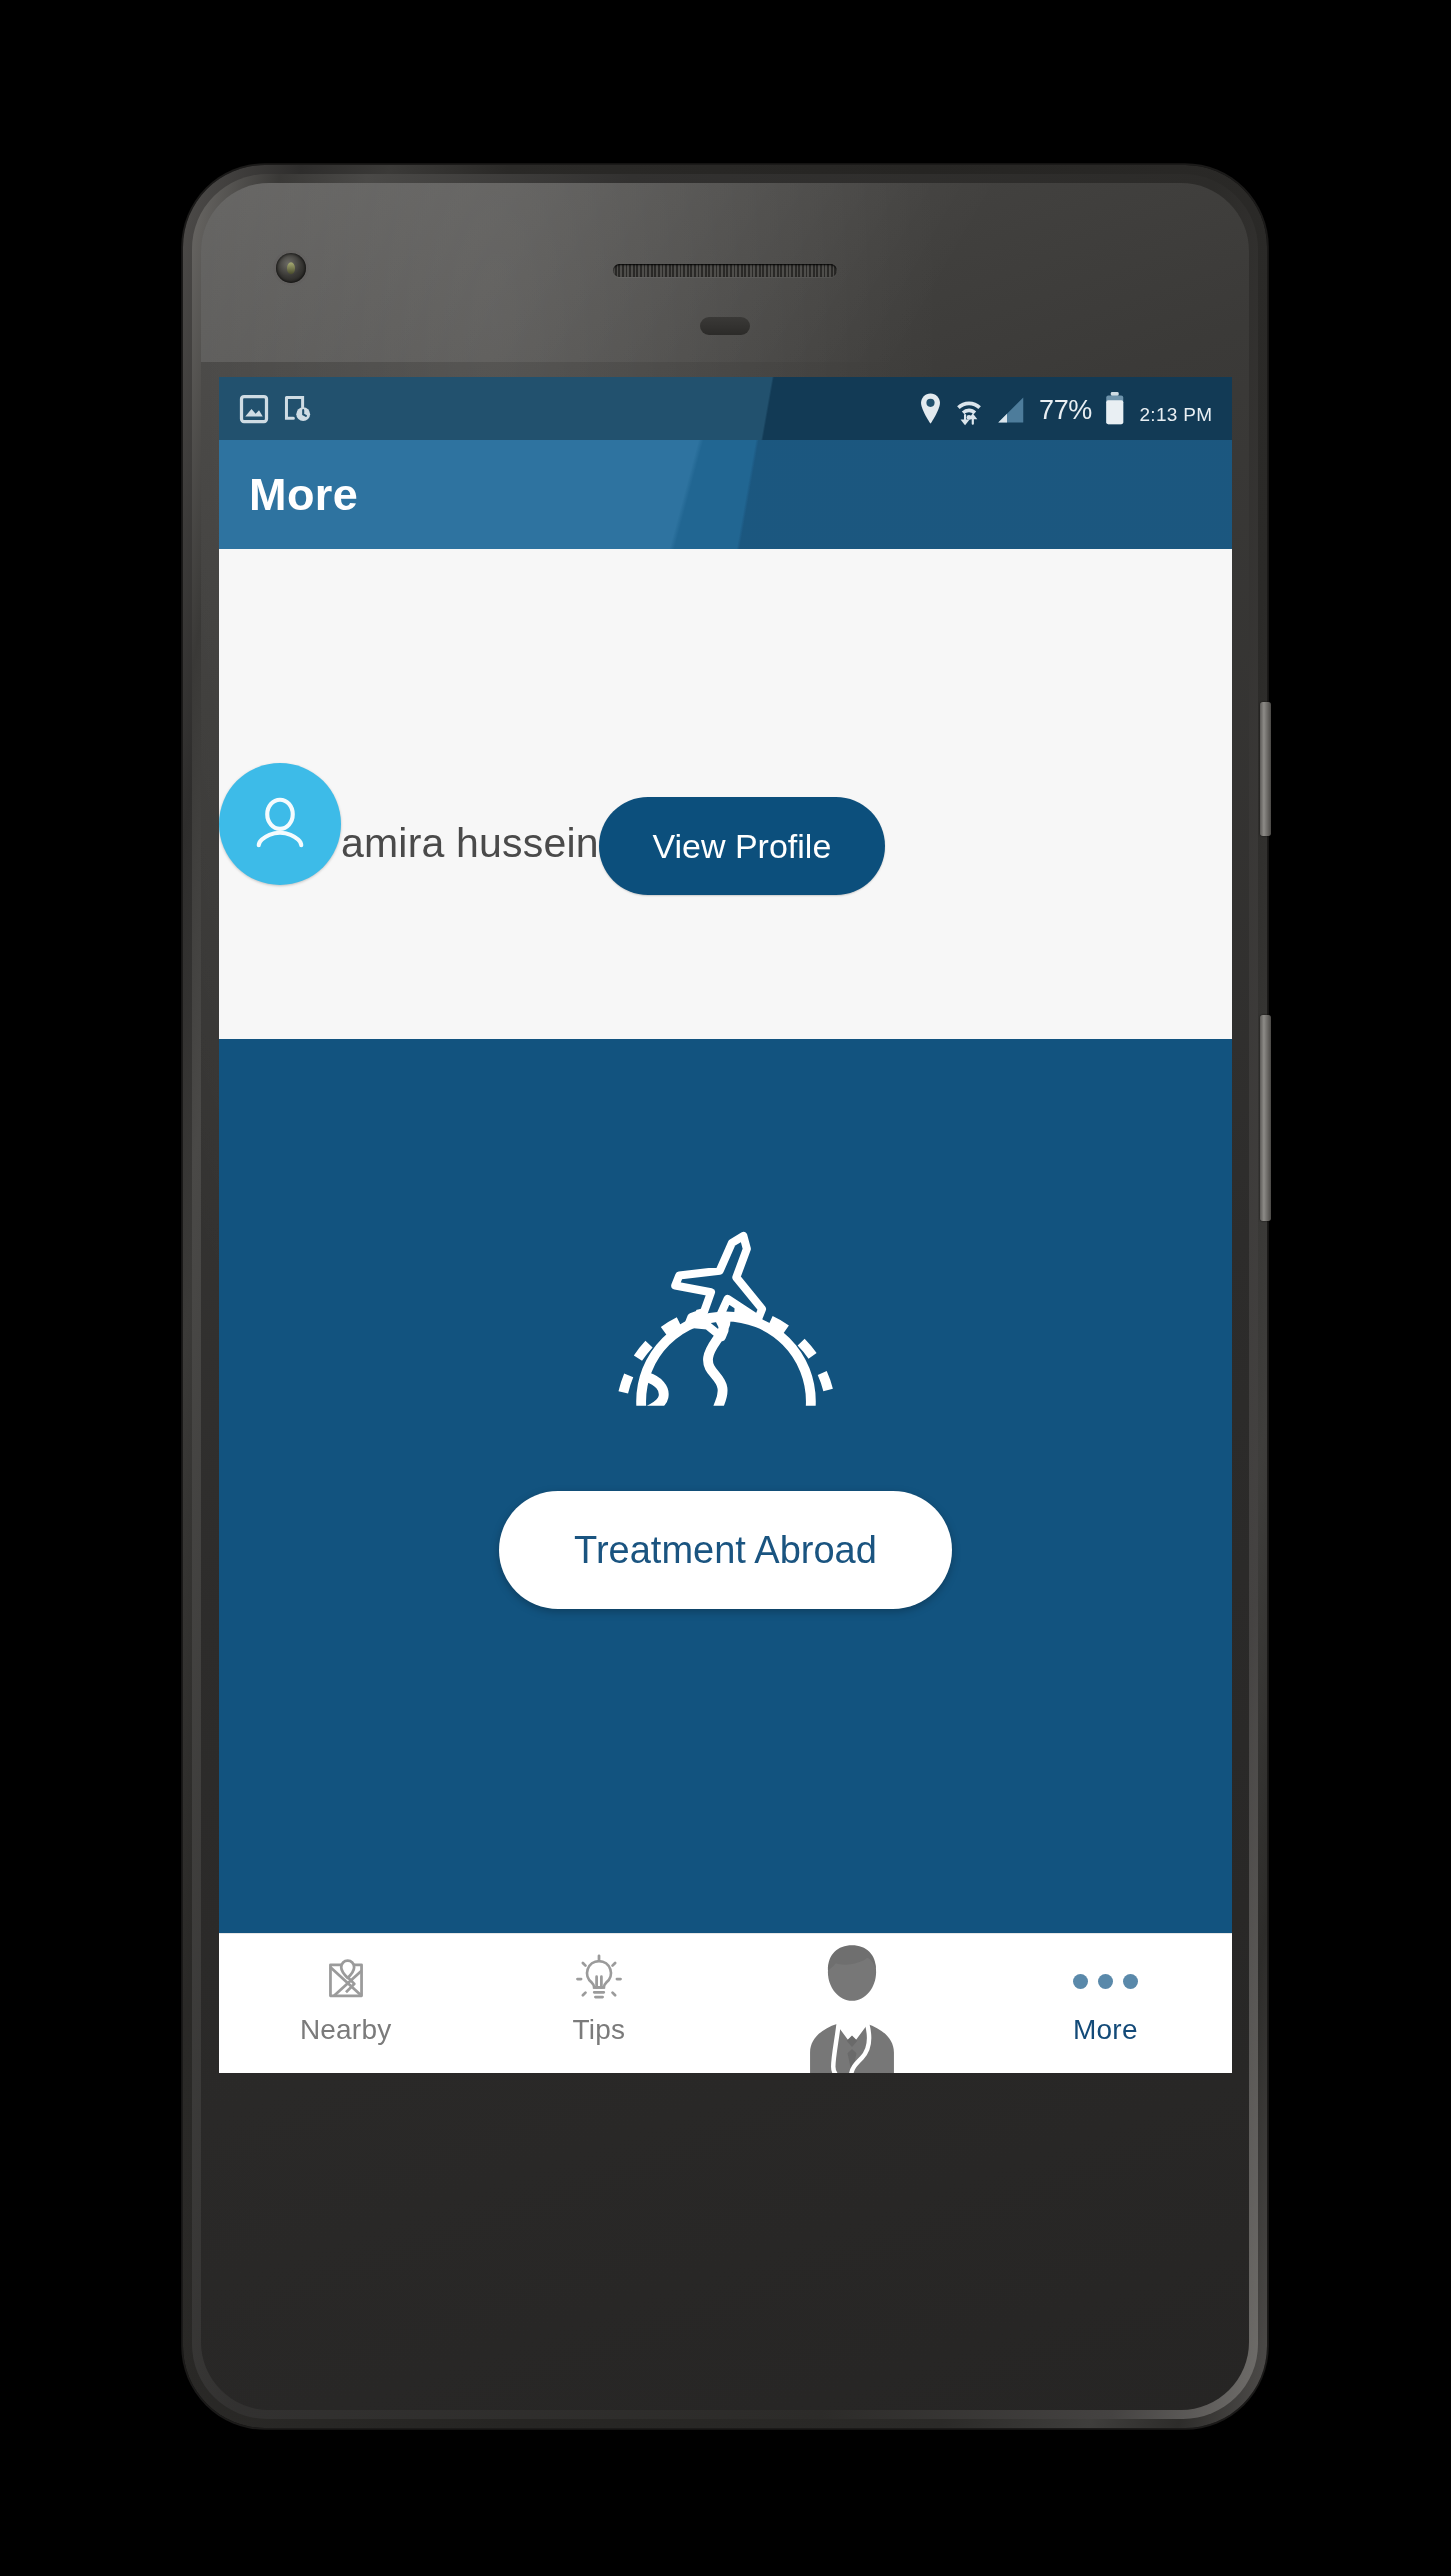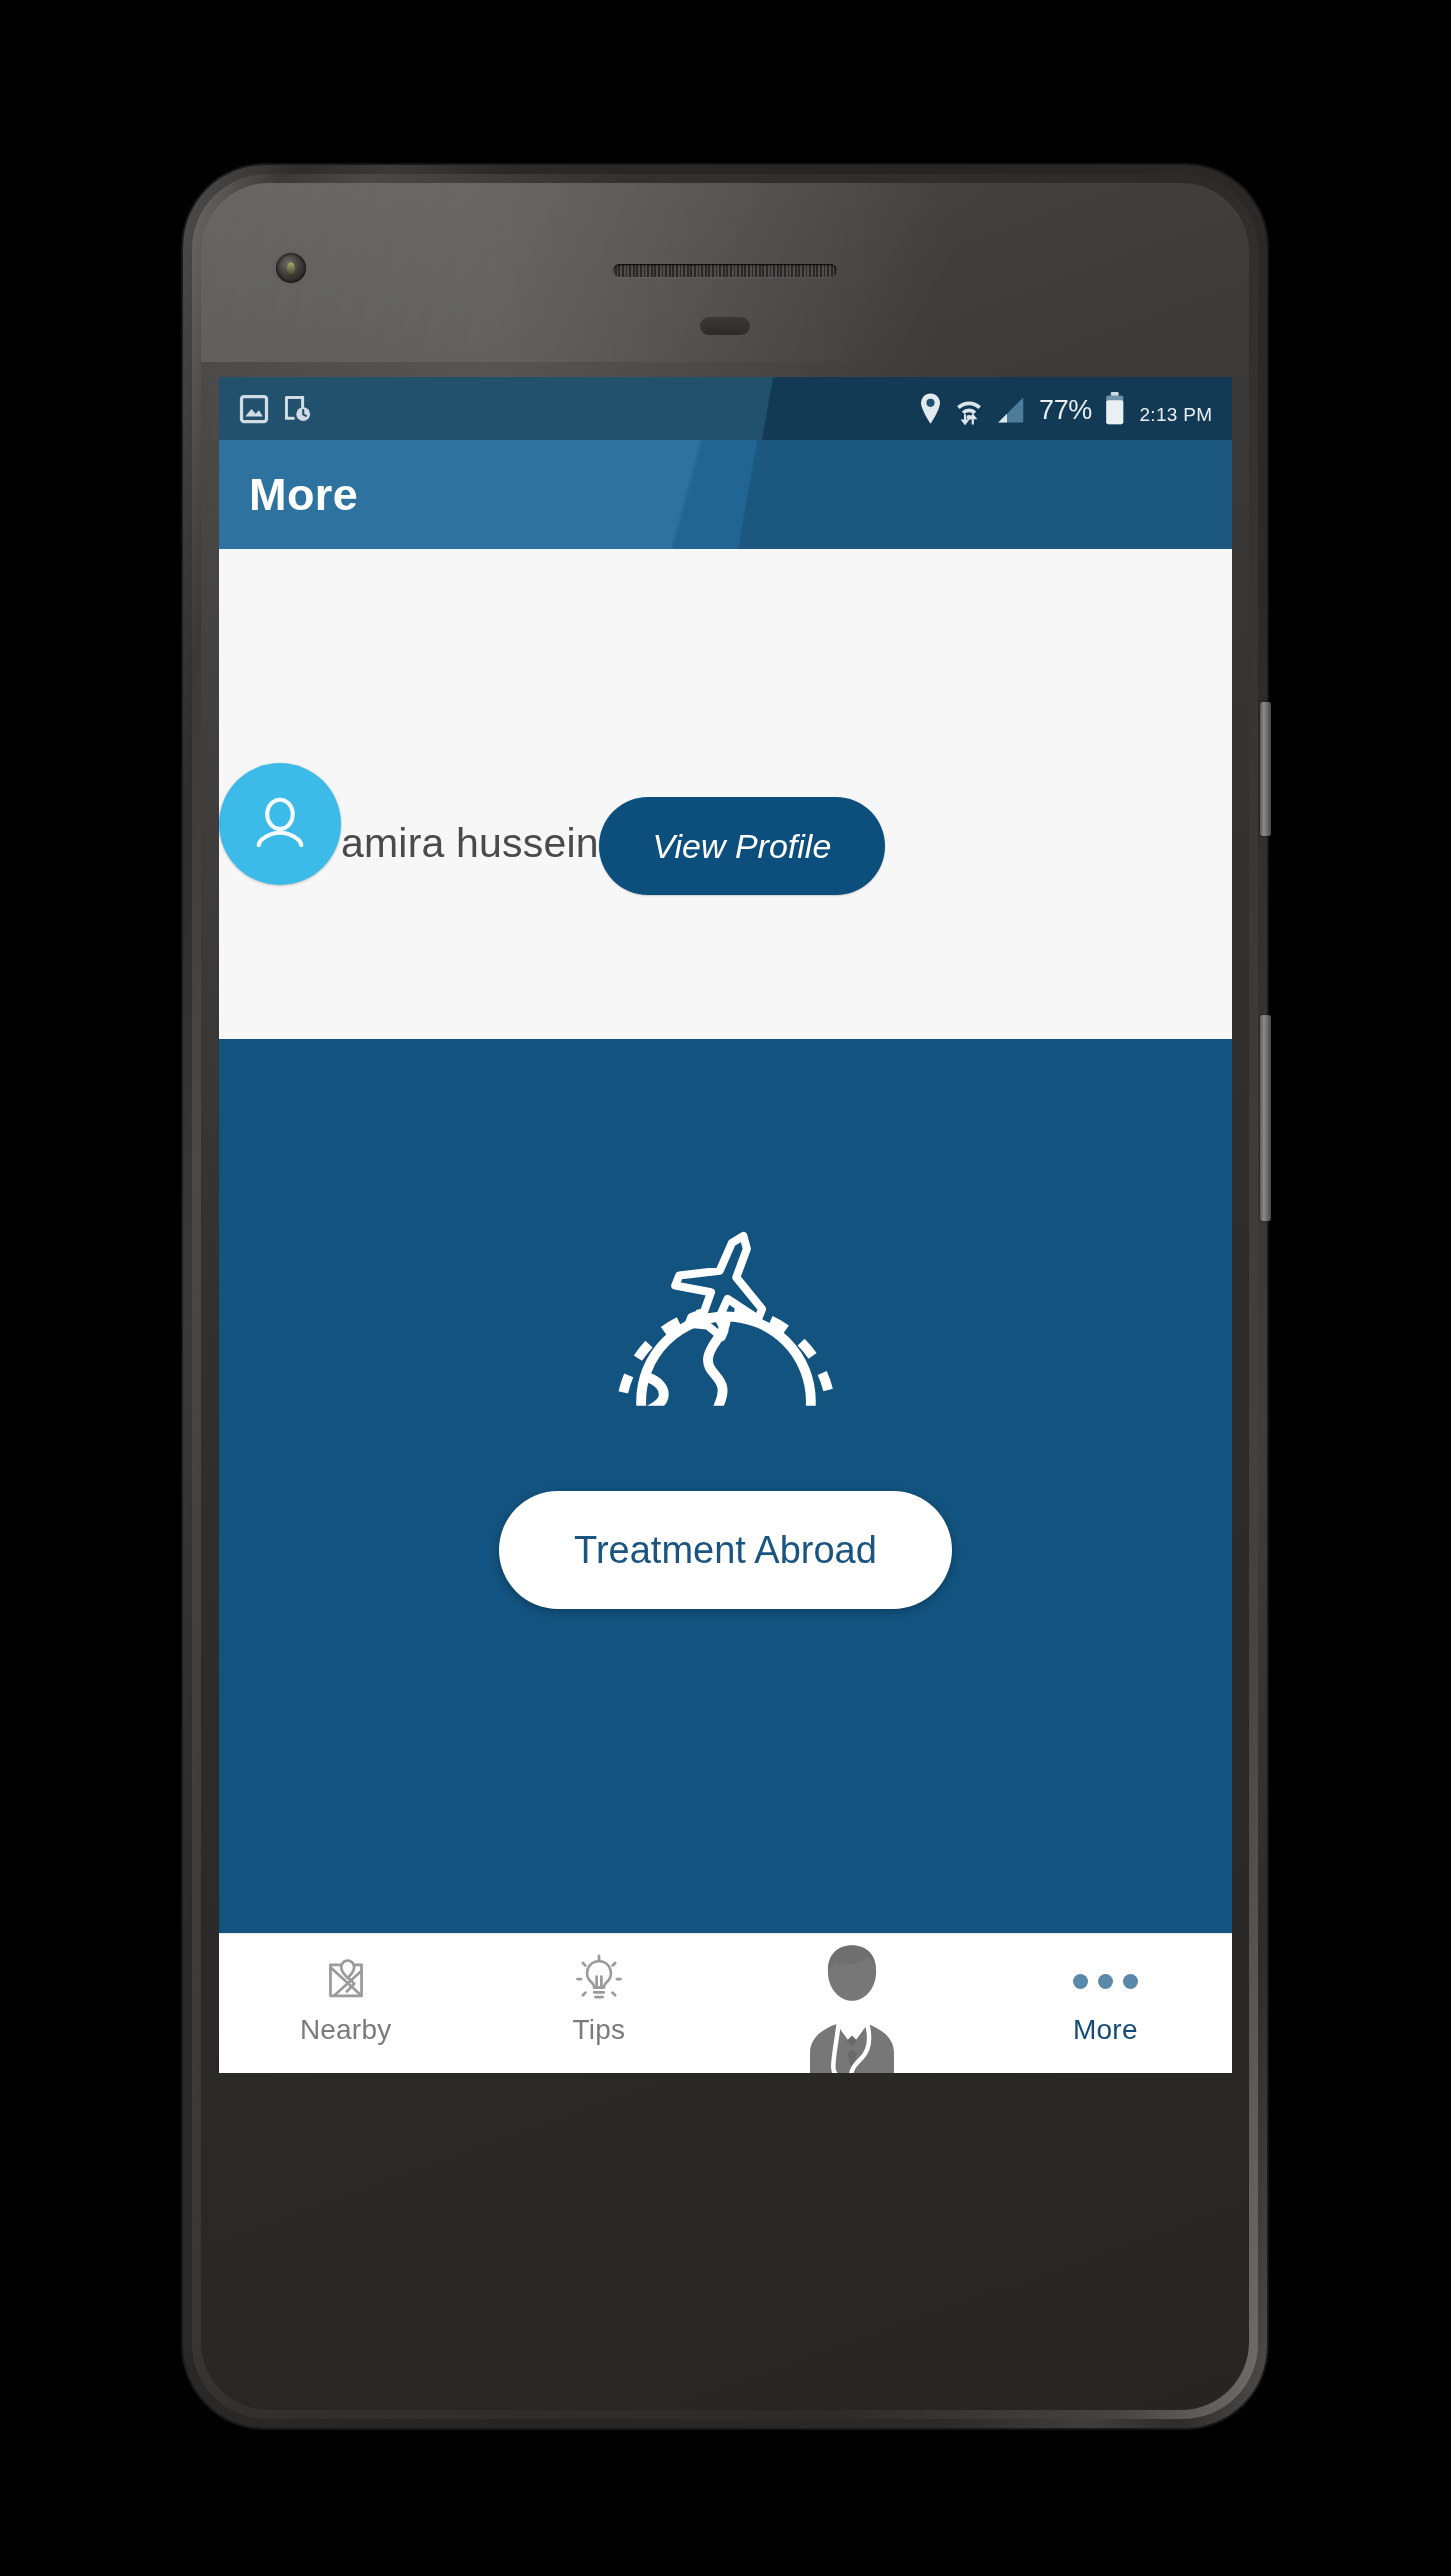--- a/index.html
+++ b/index.html
@@ -132,21 +132,20 @@
     margin-top:39px;
     font-size:41px; color:#4a4a4a; letter-spacing:0.2px;
   }
   .view-profile-btn{
     margin-top:45px;
     width:286px; height:98px; border-radius:49px;
     background:#0c4f7c; border:none;
     color:#fff; font-size:34px; cursor:pointer;
     font-family:"Liberation Sans", sans-serif;
     box-shadow:0 0.9px 1.8px rgba(0,0,0,.18);
-    font-style:italic;
   }
 
   
   .abroad{
     position:relative; width:100%; height:906px;
     background:
       radial-gradient(ellipse 120% 60% at 50% 108%, rgba(190,214,230,.40) 0%, rgba(150,183,207,.16) 38%, rgba(0,0,0,0) 68%),
       radial-gradient(ellipse 70% 32% at 24% 92%, rgba(205,222,234,.34) 0%, rgba(0,0,0,0) 60%),
       radial-gradient(ellipse 60% 26% at 76% 86%, rgba(180,205,222,.22) 0%, rgba(0,0,0,0) 62%),
       linear-gradient(#0e4f7d 0%, #125party 0%, #12537f 18%, #1b5f88 44%, #2e7199 66%, #4d8cae 84%, #6ba3c0 100%);

